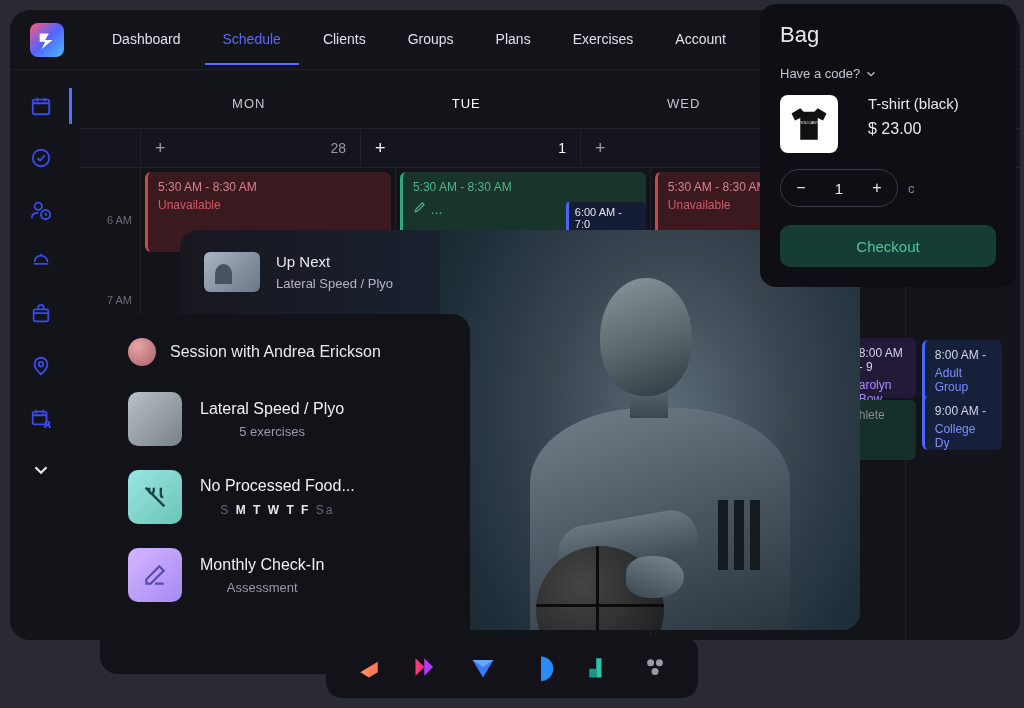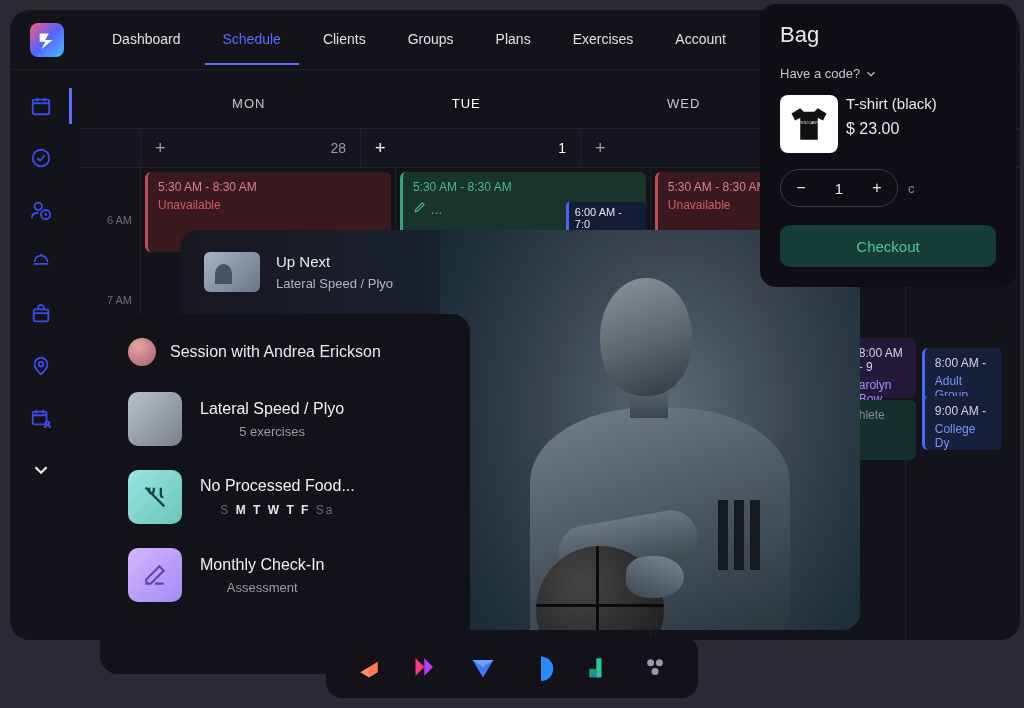--- a/index.html
+++ b/index.html
@@ -160,21 +160,21 @@
   .sess-sub { font-size:13px; color:#9a9aa8; margin-top:6px;}
   .dows { font-size:12px; color:#6a6a78; margin-top:8px; letter-spacing:2px;}
   .dows b { color:#e5e5ee; font-weight:600;}
   
   .bag {
     position:absolute; right:8px; top:4px; width:256px;
     background:#0e0e14; border-radius:16px; padding:18px 20px 20px;
   }
   .bag h2 { font-size:22px; font-weight:500; margin-bottom:18px;}
   .code-row { font-size:13px; color:#c5c5d0; display:flex;align-items:center;gap:4px;margin-bottom:14px;cursor:pointer;}
-  .bag-prod { display:flex; gap:8px; margin-bottom:16px;}
+  .bag-prod { display:flex; gap:30px; margin-bottom:16px;}
   .prod-img {
     width:58px;height:58px;border-radius:8px;background:#fff;
     display:flex;align-items:center;justify-content:center;flex:none;
   }
   .tshirt{width:42px;height:42px;}
   .prod-name{font-size:15px;margin-bottom:8px;}
   .prod-price{font-size:16px;}
   .qty-row{display:flex;align-items:center;gap:0;}
   .qty-pill{
     display:flex;align-items:center;border:1px solid #3a3a48;border-radius:999px;
@@ -332,21 +332,21 @@
 
       <div class="cal-day" style="flex:0.45">
         <div class="ev-blue-small" style="top:34px;left:4px;width:6px;height:22px;padding:0"></div>
         <div class="event ev-purple" style="top:170px;left:-60px;width:70px;height:60px">
           <div class="t">8:00 AM - 9</div>
           <div class="s">arolyn Bow</div>
         </div>
         <div class="event ev-green2" style="top:232px;left:-60px;width:70px;height:60px">
           <div class="s" style="color:#8a8a98">hlete</div>
         </div>
-        <div class="event ev-navy" style="top:180px;left:16px;width:80px;height:66px">
+        <div class="event ev-navy" style="top:172px;left:16px;width:80px;height:66px">
           <div class="t">8:00 AM -</div>
           <div class="s">Adult Group</div>
         </div>
         <div class="event ev-navy" style="top:228px;left:16px;width:80px;height:54px">
           <div class="t">9:00 AM -</div>
           <div class="s">College Dy</div>
         </div>
       </div>
     </div>
   </div>

